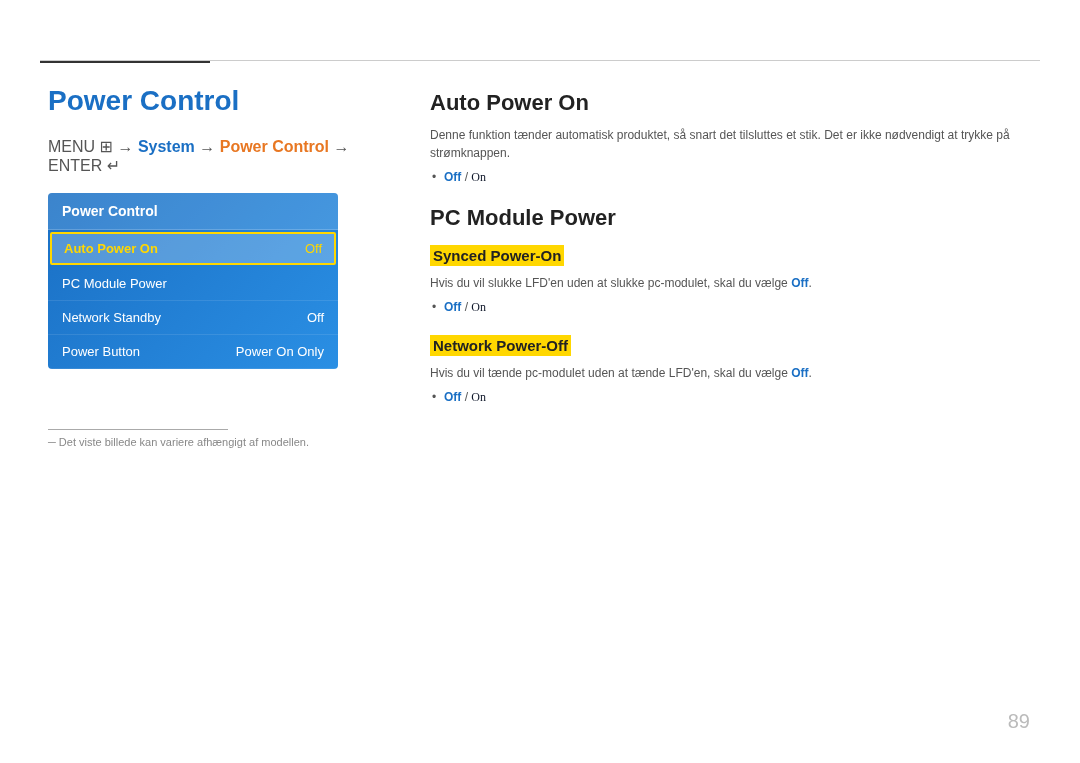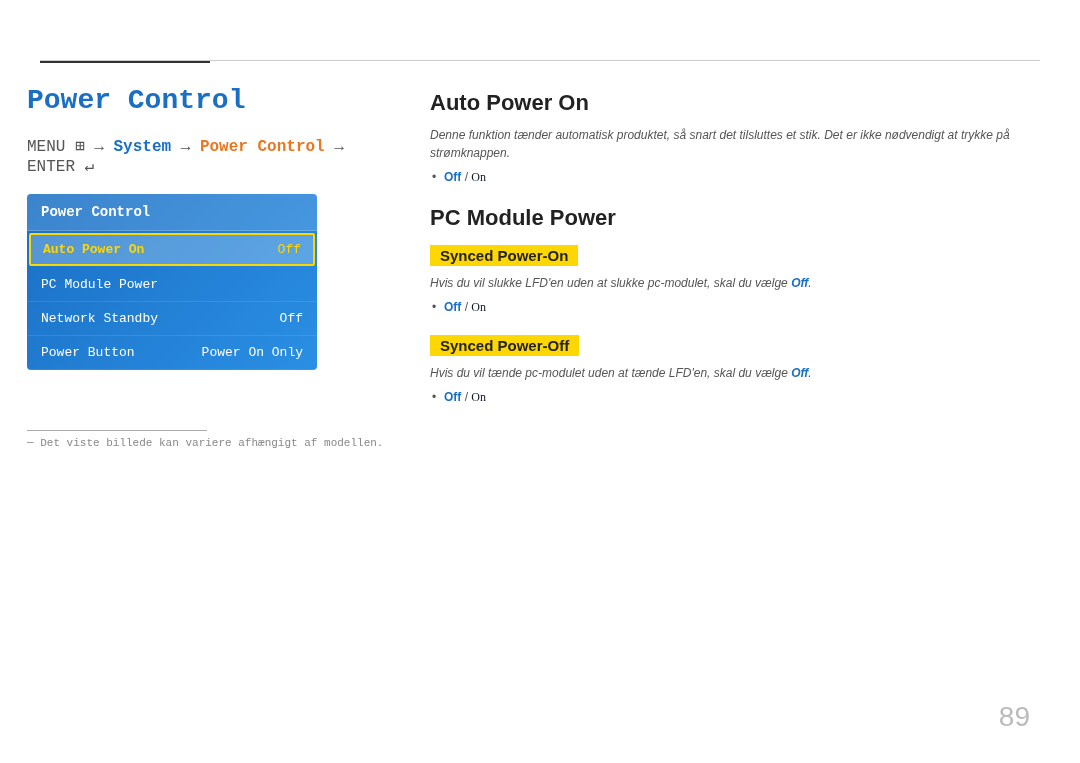--- a/index.html
+++ b/index.html
@@ -28,23 +28,22 @@
       left: 40px;
       width: 170px;
       height: 3px;
       background: #333;
     }
 
     
     .left-column {
       position: absolute;
       top: 70px;
-      left: 27px;
+      left: 48px;
       width: 360px;
-      font-family: Liberation Mono, monospace;
     }
 
     .page-title {
       font-size: 28px;
       font-weight: bold;
       color: #1a6fc4;
       margin-top: 15px;
       margin-bottom: 20px;
     }
 
@@ -123,21 +122,20 @@
       color: #222;
       margin-top: 20px;
       margin-bottom: 10px;
     }
 
     .section-desc {
       font-size: 12px;
       color: #555;
       line-height: 1.5;
       margin-bottom: 8px;
-      font-style: italic;
     }
 
     .bullet-list {
       list-style: none;
       padding-left: 14px;
       margin-bottom: 16px;
     }
     .bullet-list li {
       font-size: 12px;
       color: #555;
@@ -151,30 +149,30 @@
     .bullet-off { color: #1a6fc4; font-weight: bold; }
     .bullet-on { color: #0f172a; font-family: Liberation Serif, serif; }
     .bullet-slash { color: #555; }
 
     .sub-section-title {
       font-size: 15px;
       font-weight: bold;
       color: #222;
       background: #ffd700;
       display: inline-block;
-      padding: 2px 10px;
+      padding: 2px 3px;
       margin-bottom: 8px;
       margin-top: 4px;
     }
 
     .page-number {
       position: absolute;
       bottom: 30px;
       right: 50px;
-      font-size: 28px;
+      font-size: 20px;
       color: #bbb;
       font-weight: normal;
     }
   </style>
 </head>
 <body>
 
 <div class="top-line-accent"></div>
 <div class="top-line"></div>
 
@@ -238,21 +236,21 @@
     Hvis du vil slukke LFD'en uden at slukke pc-modulet, skal du vælge <span style="color:#1a6fc4;font-weight:bold;">Off</span>.
   </p>
   <ul class="bullet-list">
     <li>
       <span class="bullet-off">Off</span>
       <span class="bullet-slash"> / </span>
       <span class="bullet-on">On</span>
     </li>
   </ul>
 
-  <div class="sub-section-title">Synced Power-Off</div>
+  <div class="sub-section-title">Network Power-Off</div>
   <p class="section-desc">
     Hvis du vil tænde pc-modulet uden at tænde LFD'en, skal du vælge <span style="color:#1a6fc4;font-weight:bold;">Off</span>.
   </p>
   <ul class="bullet-list">
     <li>
       <span class="bullet-off">Off</span>
       <span class="bullet-slash"> / </span>
       <span class="bullet-on">On</span>
     </li>
   </ul>

